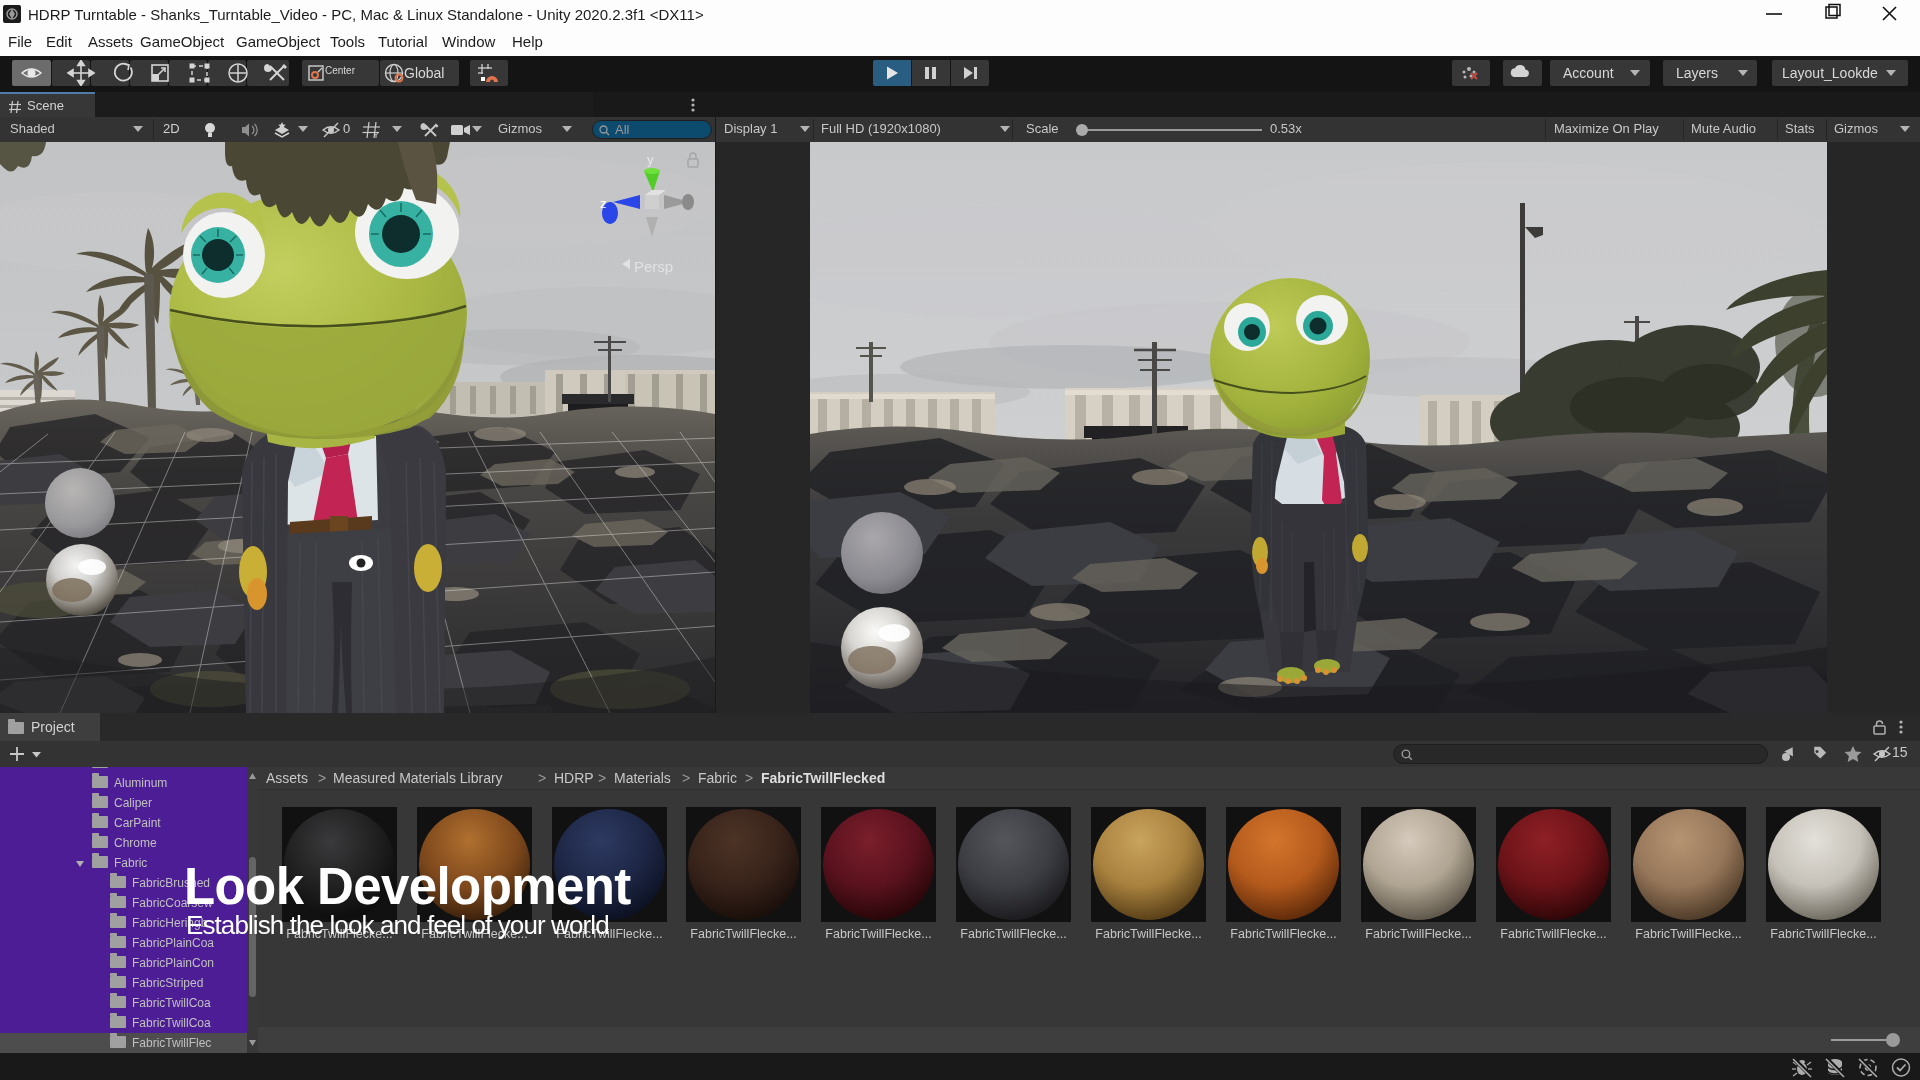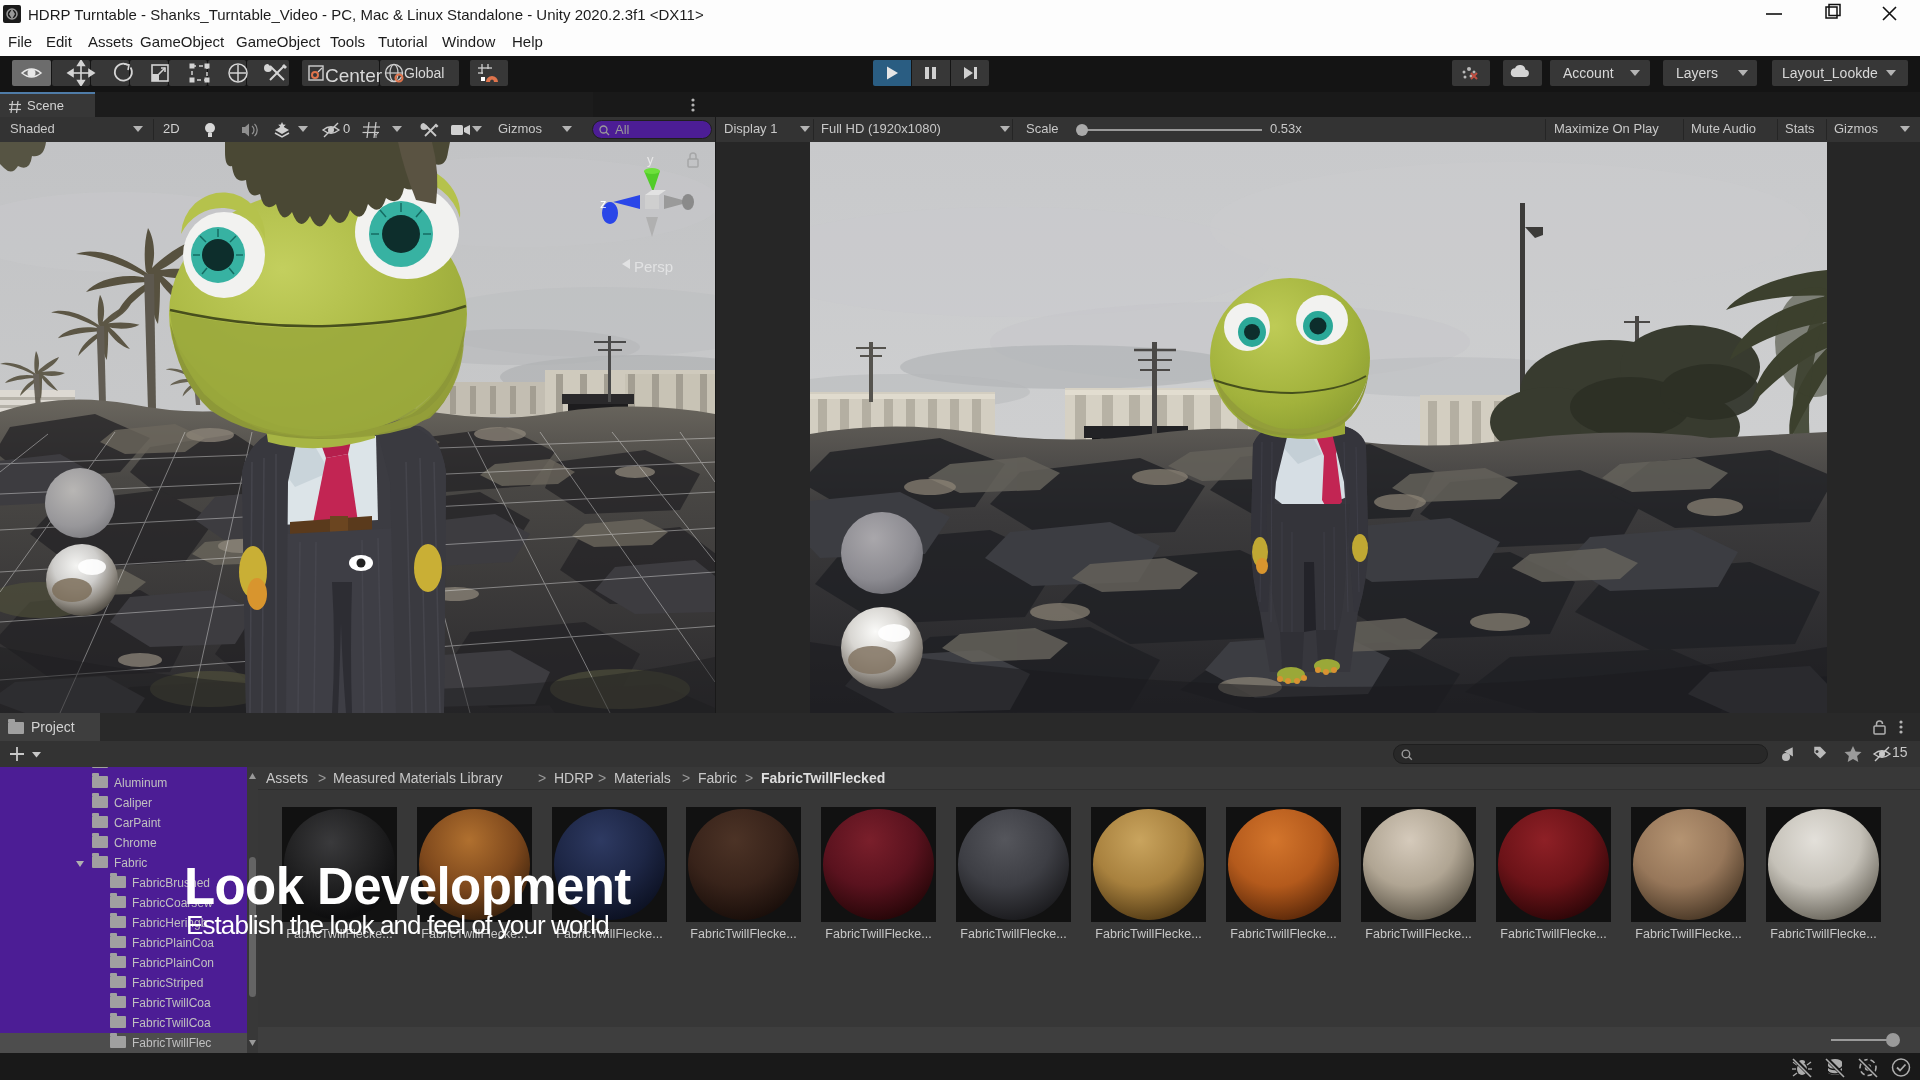--- a/index.html
+++ b/index.html
@@ -135,21 +135,21 @@
     <div class="tbtn" style="left:380px;width:79px;"></div>
     <svg class="ticon" style="left:302px;" width="160" height="26" viewBox="0 0 160 26">
       <rect x="7" y="6" width="14" height="14" fill="none" stroke="#cfcfcf" stroke-width="1.4"></rect>
       <circle cx="13" cy="15" r="3" fill="none" stroke="#e0744c" stroke-width="2"></circle>
       <line x1="16" y1="12" x2="20" y2="8" stroke="#cfcfcf" stroke-width="1.3"></line>
       <circle cx="92" cy="13" r="8.5" fill="none" stroke="#cfcfcf" stroke-width="1.4"></circle>
       <ellipse cx="92" cy="13" rx="4" ry="8.5" fill="none" stroke="#cfcfcf" stroke-width="1.2"></ellipse>
       <line x1="83.5" y1="13" x2="100.5" y2="13" stroke="#cfcfcf" stroke-width="1.2"></line>
       <circle cx="97" cy="18" r="3.5" fill="none" stroke="#e0744c" stroke-width="2"></circle>
     </svg>
-    <span class="abs" style="left:325px;top:9px;font-size:19px;color:#d8d8d8;">Center</span>
+    <span class="abs" style="left:325px;top:9px;font-size:10px;color:#d8d8d8;">Center</span>
     <span class="abs" style="left:404px;top:9px;font-size:14px;color:#d8d8d8;">Global</span>
     <div class="tbtn" style="left:470px;width:38px;"></div>
     <svg class="ticon" style="left:470px;" width="38" height="26" viewBox="0 0 38 26">
       <g stroke="#cfcfcf" stroke-width="1.3">
         <line x1="12" y1="4" x2="12" y2="14"></line>
           <line x1="18" y1="4" x2="18" y2="9"></line>
         <line x1="8" y1="8" x2="22" y2="8"></line>
           <line x1="8" y1="13" x2="13" y2="13"></line>
       </g>
       <path d="M19 13 a6 6 0 0 1 6 6 a6 6 0 0 1 -6 6 v-4 a2.5 2.5 0 0 0 2.5 -2 a2.5 2.5 0 0 0 -2.5 -2 z" fill="#e0744c" transform="rotate(-90 22 19)"></path>
@@ -257,21 +257,21 @@
       <path d="M20 3.5 l2.5 2.5 l-1.7 1.7 l-2.5 -2.5 z" fill="#c8c8c8"></path>
     </svg>
 
     <svg class="abs" style="left:448px;top:3px;" width="26" height="20" viewBox="0 0 26 20">
       <rect x="3" y="5" width="12" height="10" rx="1.5" fill="#d0d0d0"></rect>
       <path d="M16 8 l6 -3 v10 l-6 -3 Z" fill="#d0d0d0"></path>
     </svg>
     <span class="dd-arrow abs" style="left:472px;top:9px;"></span>
     <span class="abs" style="left:498px;top:4px;">Gizmos</span>
     <span class="dd-arrow abs" style="left:562px;top:9px;"></span>
-    <div class="abs" style="left:592px;top:3px;width:120px;height:19px;background:#4c1d95;border:1px solid #1f1f1f;border-radius:10px;">
+    <div class="abs" style="left:592px;top:3px;width:120px;height:19px;background:#0c4a6e;border:1px solid #1f1f1f;border-radius:10px;">
       <svg class="abs" style="left:5px;top:3px;" width="13" height="13" viewBox="0 0 13 13">
           <circle cx="5.5" cy="5.5" r="3.5" fill="none" stroke="#9a9a9a" stroke-width="1.3"></circle>
           <line x1="8" y1="8" x2="11" y2="11" stroke="#9a9a9a" stroke-width="1.3"></line>
         </svg>
       <span class="abs" style="left:22px;top:1px;color:#989898;">All</span>
     </div>
   </div>
   <div class="abs" id="sceneView" style="left:0;top:142px;width:715px;height:571px;background:#bfc1c3;overflow:hidden;">
   <svg width="715" height="571" viewBox="0 0 715 571">
     <defs>

